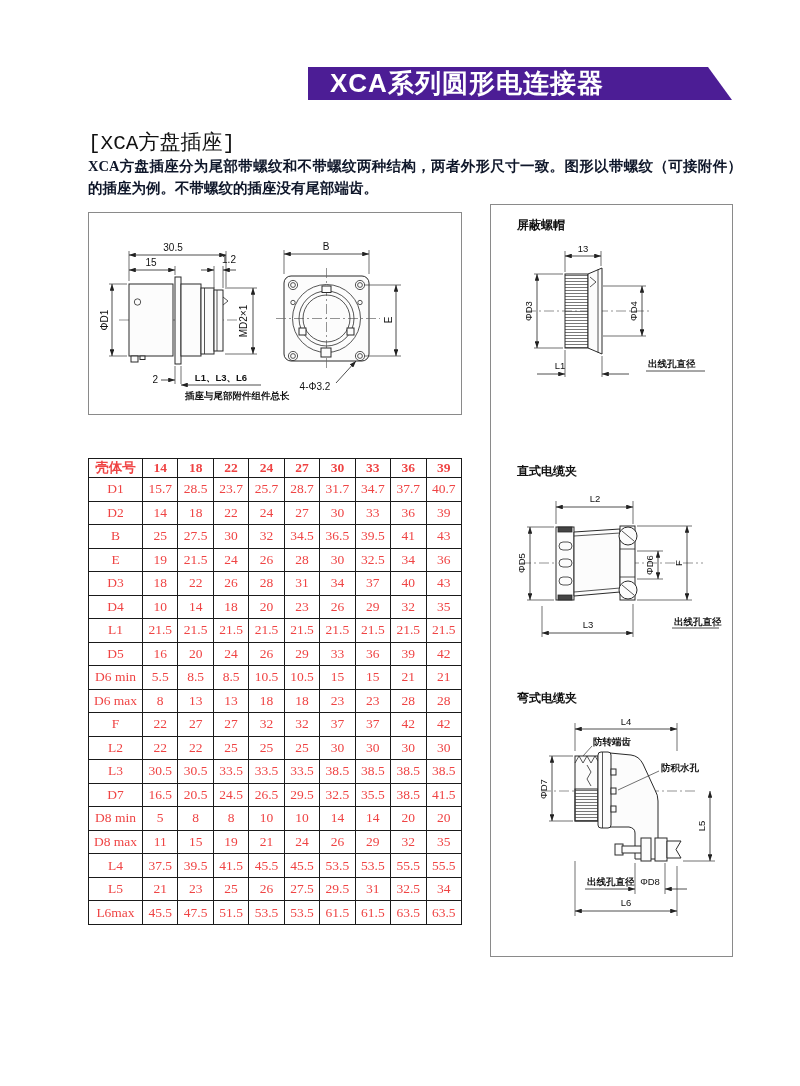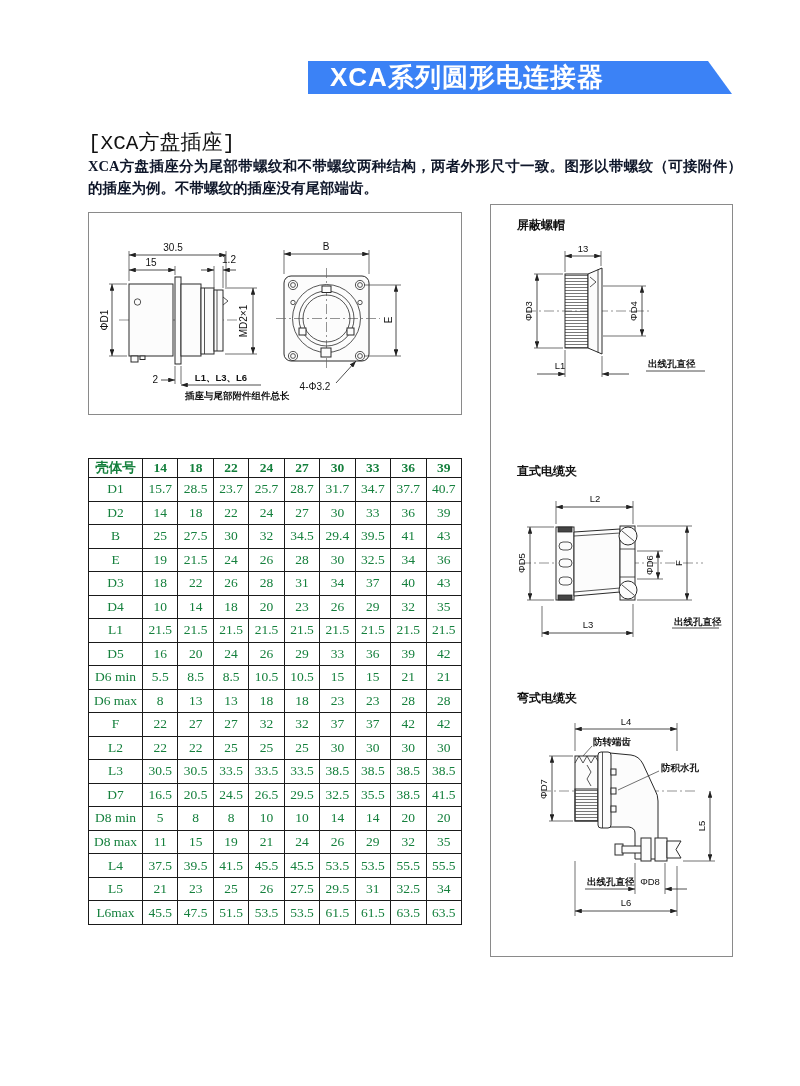--- a/index.html
+++ b/index.html
@@ -37,32 +37,32 @@
   .dim{stroke:#222;stroke-width:0.8;fill:none;}
   .ext{stroke:#333;stroke-width:0.7;fill:none;}
   .cl{stroke:#666;stroke-width:0.7;fill:none;stroke-dasharray:10 3 2 3;}
   text.dimtxt{font-family:"Liberation Sans",sans-serif;font-size:10px;fill:#111;}
   text.dimtxt-s{font-family:"Liberation Sans",sans-serif;font-size:9.5px;fill:#111;}
   text.note{font-family:"Liberation Sans",sans-serif;font-size:9.5px;font-weight:bold;fill:#111;}
 
   
   table.dims{position:absolute;left:88px;top:458px;width:374px;height:467px;
              border-collapse:collapse;table-layout:fixed;
-             font-family:"Liberation Serif",serif;font-size:13.5px;color:#15803d;}
+             font-family:"Liberation Serif",serif;font-size:13.5px;color:#ef4444;}
   table.dims th,table.dims td{border:1px solid #1a1a1a;text-align:center;vertical-align:middle;
              padding:0;overflow:hidden;white-space:nowrap;}
   table.dims thead th{font-weight:bold;}
   table.dims td.rowlabel{font-weight:normal;}
 </style>
 </head>
 <body>
 
 <div class="page">
 
-  <div class="banner" style="background: #3b82f6; color: rgb(255, 255, 255);">
+  <div class="banner" style="background: #4c1d95; color: rgb(255, 255, 255); margin-top: 6px;">
     <span>XCA系列圆形电连接器</span>
   </div>
 
   <div class="section-heading">[XCA方盘插座]</div>
   <div class="intro">XCA方盘插座分为尾部带螺纹和不带螺纹两种结构，两者外形尺寸一致。图形以带螺纹（可接附件）的插座为例。不带螺纹的插座没有尾部端齿。</div>
 
   <div class="fig-box">
     <svg width="372" height="201" viewBox="0 0 372 201">
       <defs>
         <marker id="arA" markerWidth="9" markerHeight="6" refX="8.5" refY="3" orient="auto-start-reverse">
@@ -370,21 +370,21 @@
           <td>36</td>
           <td>39</td>
         </tr>
         <tr>
           <td class="rowlabel">B</td>
           <td>25</td>
           <td>27.5</td>
           <td>30</td>
           <td>32</td>
           <td>34.5</td>
-          <td>29.4</td>
+          <td>36.5</td>
           <td>39.5</td>
           <td>41</td>
           <td>43</td>
         </tr>
         <tr>
           <td class="rowlabel">E</td>
           <td>19</td>
           <td>21.5</td>
           <td>24</td>
           <td>26</td>

